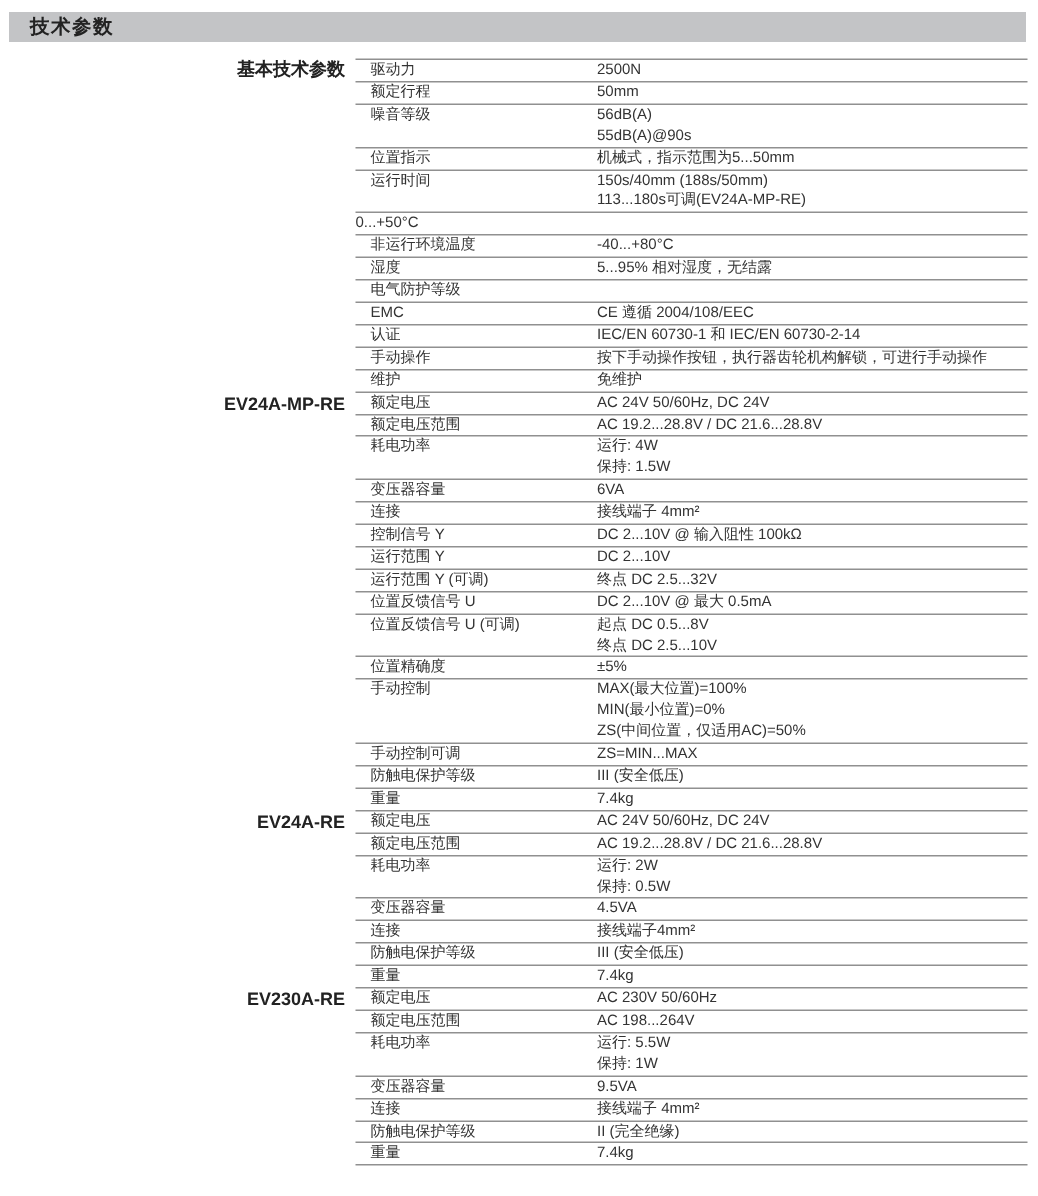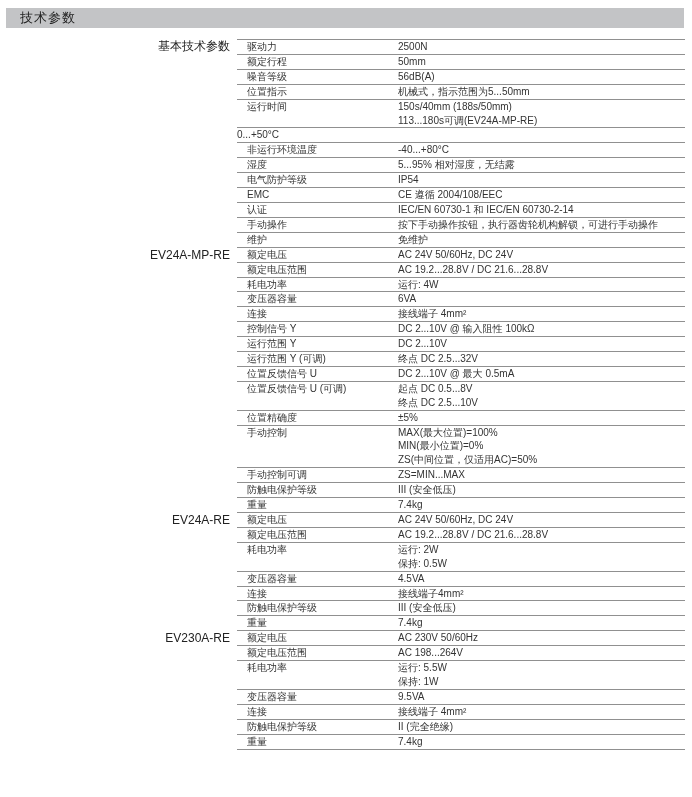--- a/index.html
+++ b/index.html
@@ -20,38 +20,38 @@
   .page { width: 692px; height: 797px; position: relative; }
 
   .section-header {
     position: absolute;
     top: 8px; left: 6px;
     width: 678px; height: 20px;
     background: var(--header-bg);
     line-height: 20px;
     padding-left: 14px;
     font-size: 13px;
-    font-weight: normal;
+    font-weight: bold;
     color: var(--label-color);
     letter-spacing: 1px;
   }
 
   .spec-table {
     position: absolute;
     top: 39px; left: 0;
     width: 685px;
   }
   .spec-section { display: flex; align-items: flex-start; }
   .section-label {
     width: 237px;
     flex: 0 0 237px;
     text-align: right;
     padding-right: 7px;
     font-size: 12px;
-    font-weight: normal;
+    font-weight: bold;
     color: var(--label-color);
     line-height: 13.9px;
     padding-top: 1px;
     white-space: nowrap;
   }
   .section-rows { flex: 1 1 auto; min-width: 0; }
   .spec-section:first-child .section-rows { border-top: 1px solid var(--line-color); }
 
   .spec-row {
     display: flex;
@@ -92,20 +92,21 @@
     <div class="param-name">额定行程</div>
     <div class="param-values">
               <div class="value-line">50mm</div>
             </div>
   </div>
 
   <div class="spec-row">
     <div class="param-name">噪音等级</div>
     <div class="param-values">
               <div class="value-line">56dB(A)</div>
+              <div class="value-line">55dB(A)@90s</div>
             </div>
   </div>
 
   <div class="spec-row">
     <div class="param-name">位置指示</div>
     <div class="param-values">
               <div class="value-line">机械式，指示范围为5...50mm</div>
             </div>
   </div>
 
@@ -132,23 +133,20 @@
 
   <div class="spec-row">
     <div class="param-name">湿度</div>
     <div class="param-values">
               <div class="value-line">5...95% 相对湿度，无结露</div>
             </div>
   </div>
 
   <div class="spec-row">
     <div class="param-name">电气防护等级</div>
-    <div class="param-values">
-              <div class="value-line">IP54</div>
-            </div>
   </div>
 
   <div class="spec-row">
     <div class="param-name">EMC</div>
     <div class="param-values">
               <div class="value-line">CE 遵循 2004/108/EEC</div>
             </div>
   </div>
 
   <div class="spec-row">
@@ -188,20 +186,21 @@
     <div class="param-name">额定电压范围</div>
     <div class="param-values">
               <div class="value-line">AC 19.2...28.8V / DC 21.6...28.8V</div>
             </div>
   </div>
 
   <div class="spec-row">
     <div class="param-name">耗电功率</div>
     <div class="param-values">
               <div class="value-line">运行: 4W</div>
+              <div class="value-line">保持: 1.5W</div>
             </div>
   </div>
 
   <div class="spec-row">
     <div class="param-name">变压器容量</div>
     <div class="param-values">
               <div class="value-line">6VA</div>
             </div>
   </div>
 

